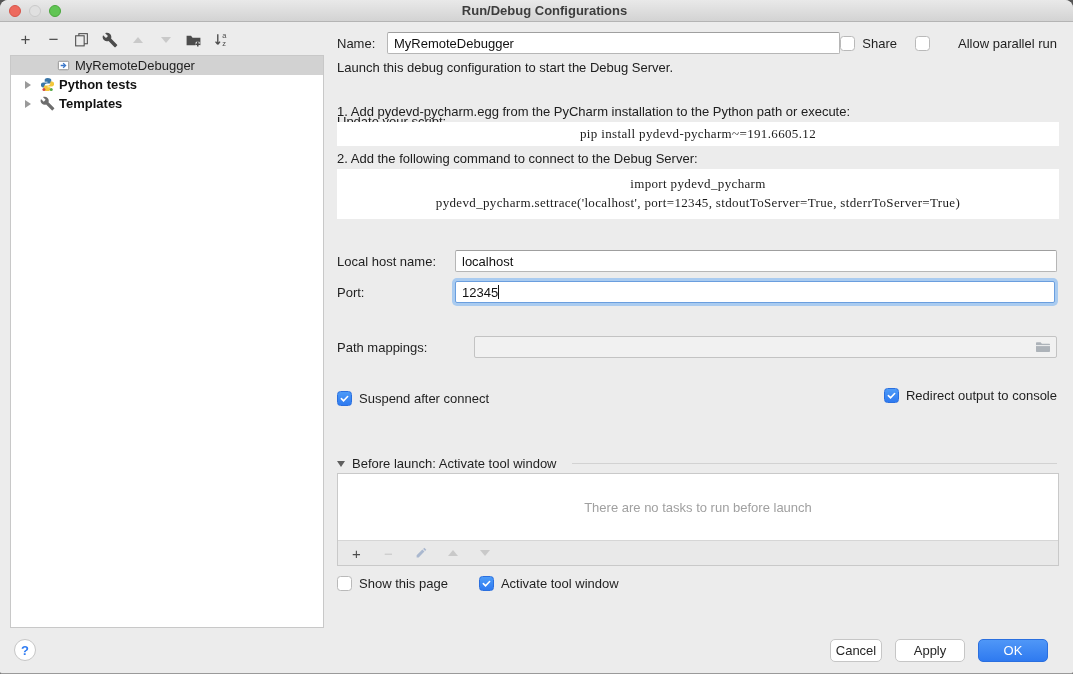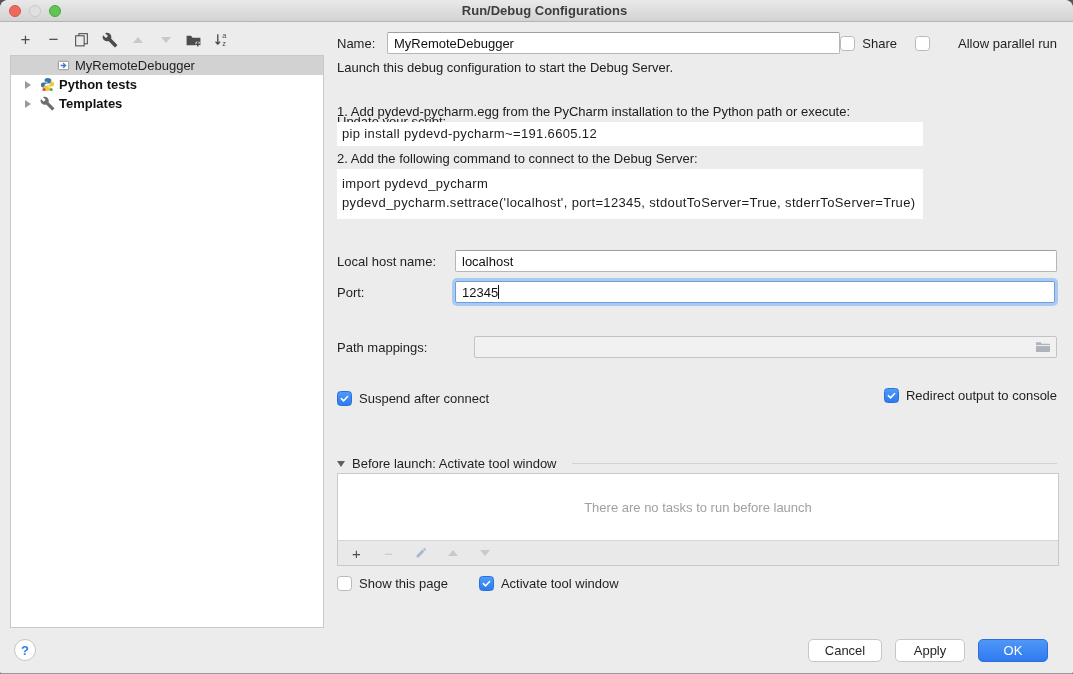--- a/index.html
+++ b/index.html
@@ -42,22 +42,22 @@
   .trow .b { font-weight:bold; color:#111; }
   .exp-open  { width:0; height:0; border-left:4.5px solid transparent; border-right:4.5px solid transparent; border-top:6px solid #5f5f5f; margin-right:3px; }
   .exp-closed{ width:0; height:0; border-top:4.5px solid transparent; border-bottom:4.5px solid transparent; border-left:6px solid #9a9a9a; margin-right:5px; }
   .ticon { width:15px; height:15px; flex:0 0 15px; }
 
   
   .content { position:absolute; left:337px; top:0; width:720px; }
   .row-abs { position:absolute; left:0; right:0; }
   .para { color:#202020; }
   .codebar, .codebox {
-    background:#fff; font-family:Liberation Sans, sans-serif;
-    font-size:13px; letter-spacing:0.35px; color:#1c1c1c; width:586px;
+    background:#fff; font-family:Liberation Serif, serif;
+    font-size:13px; letter-spacing:0.35px; color:#1c1c1c; width:722px;text-align:center;
   }
   .codebar { height:24px; line-height:24px; padding:0 5px; }
   .codebox { height:50px; padding:5px 5px; line-height:19px; }
 
   .frow { display:flex; align-items:center; }
   .flabel { flex:0 0 118px; }
   input.tf {
     flex:1; height:22px; background:#fff; border:1px solid #b6b6b6; border-top-color:#9f9f9f;
     border-radius:2px; padding:0 6px; font-family:"Liberation Sans",sans-serif; font-size:13px; color:#111;
     outline:none;
@@ -90,21 +90,21 @@
   .tasks-strip .glyph { font-size:15px; }
 
   
   .help-btn { position:absolute; left:14px; top:639px; width:22px; height:22px; border-radius:50%;
     background:#fff; border:1px solid #c6c6c6; color:#2f7cf2; font-weight:bold; font-size:13px;
     display:flex; align-items:center; justify-content:center; }
   .btns { position:absolute; right:25px; top:639px; display:flex; gap:13px; }
   .btn { height:23px; border-radius:5px; border:1px solid #c6c6c6; background:#fff;
     font-family:"Liberation Sans",sans-serif; font-size:13px; color:#262626; text-align:center;
     display:flex; align-items:center; justify-content:center; }
-  .btn.cancel { width:74px; } .btn.apply { width:70px; }
+  .btn.cancel { width:52px; } .btn.apply { width:70px; }
   .btn.ok { width:70px; background:linear-gradient(#4f97f7,#2f7af0); border-color:#2a6fdf; color:#fff; }
 </style>
 </head>
 <body>
 
 <div class="window">
 
   <div class="titlebar">
     <span class="tl red"></span>
     <span class="tl gray"></span>

